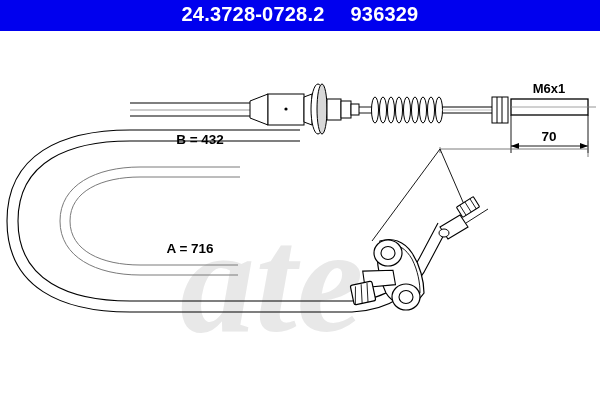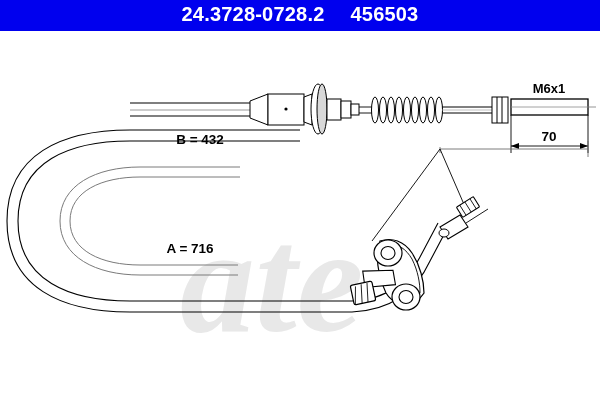--- a/index.html
+++ b/index.html
@@ -74,21 +74,21 @@
   }
 </style>
 </head>
 <body>
 
 <div id="page">
 
   <div id="header-bar">
     <div class="title-group">
       <span class="part-number">24.3728-0728.2</span>
-      <span class="ref-number">456503</span>
+      <span class="ref-number">936329</span>
     </div>
   </div>
 
   <div id="drawing-area">
     <svg id="drawing-svg" width="600" height="369" viewBox="0 0 600 369">
 
       <g>
         <text class="wm-text" x="180" y="300">ate</text>
       </g>
 

